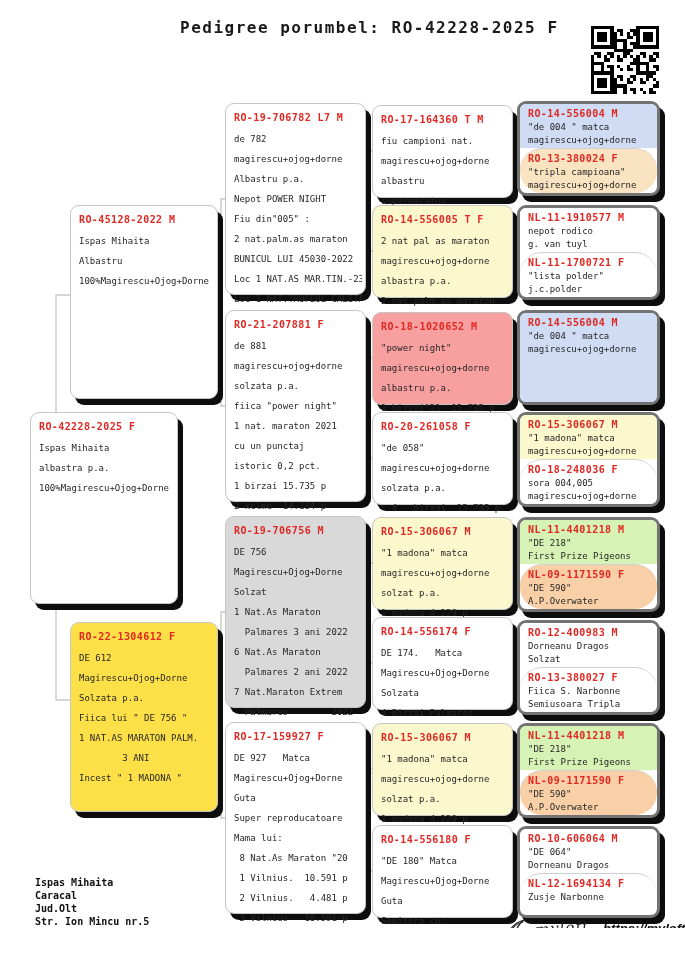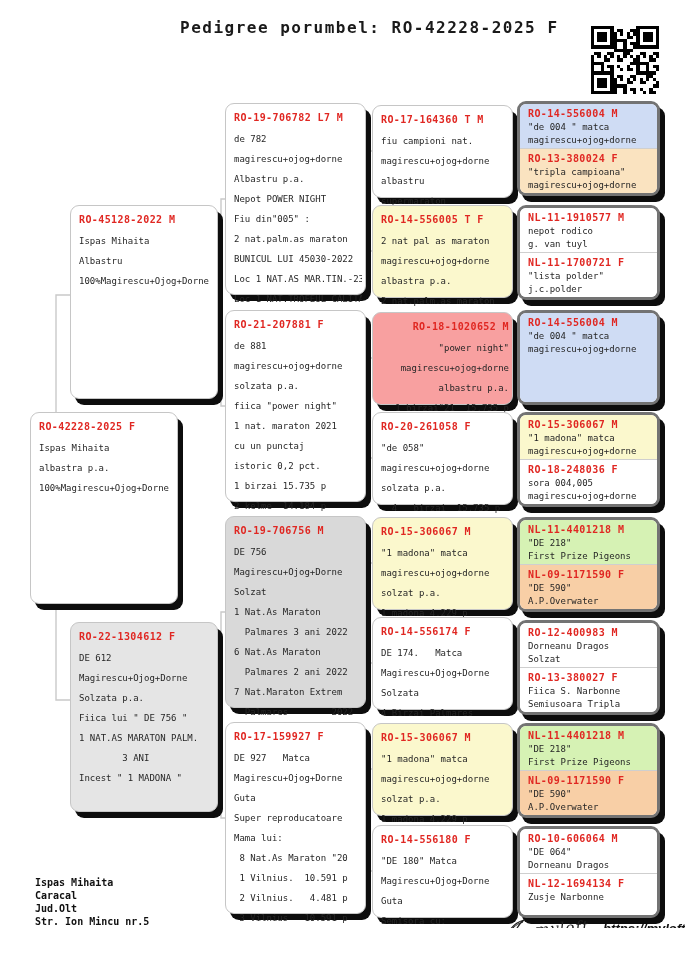--- a/index.html
+++ b/index.html
@@ -11,21 +11,21 @@
   .wires{position:absolute;left:0;top:0;width:685px;height:968px;}
   .pbox{position:absolute;background:#ffffff;border:1px solid #c6c6c6;border-radius:9px;
         box-shadow:5px 6px 0 #0d0d0d;padding:8px 3px 4px 8px;box-sizing:border-box;}
   .pid{color:#e02722;font-weight:bold;font-size:10px;letter-spacing:0.4px;
         margin-bottom:6px;white-space:pre;}
   .pbody{font-size:9px;line-height:20px;color:#262626;white-space:pre;overflow:hidden;}
   .ggroup{position:absolute;border:3px solid #737373;border-radius:9px;
         box-shadow:5px 6px 0 #0d0d0d;overflow:hidden;background:#ffffff;
         box-sizing:border-box;display:flex;flex-direction:column;}
   .ghalf{flex:1;padding:4px 3px 2px 8px;box-sizing:border-box;}
-  .ghalf + .ghalf{border-top:1px solid #cfcfcf;}
+  .ghalf + .ghalf{border-top:1px solid #cfcfcf;border-radius:22px;}
   .ghalf .pid{margin-bottom:2px;}
   .ghalf .pbody{line-height:12.6px;}
   .contact{position:absolute;left:35px;top:876px;font-size:10px;font-weight:bold;
         line-height:13px;color:#111;white-space:pre;}
   .brand{position:absolute;left:505px;top:916px;display:flex;align-items:center;gap:6px;}
   .brand-script{font-family:"DejaVu Serif",serif;font-style:italic;font-size:15px;
         color:#222;transform:rotate(-4deg);letter-spacing:1px;}
   .brand-url{font-family:"Liberation Sans",sans-serif;font-style:italic;font-weight:bold;
         font-size:13px;color:#111;margin-left:8px;}
 </style>
@@ -209,21 +209,21 @@
     <div class="pbody">Ispas Mihaita
 Albastru
 100%Magirescu+Ojog+Dorne</div>
   </div>
   <div class="pbox" style="left: 30px; top: 412px; width: 148px; height: 192px; background: rgb(255, 255, 255);">
     <div class="pid">RO-42228-2025 F</div>
     <div class="pbody">Ispas Mihaita
 albastra p.a.
 100%Magirescu+Ojog+Dorne</div>
   </div>
-  <div class="pbox" style="left: 70px; top: 622px; width: 148px; height: 190px; background: #e5e5e5;">
+  <div class="pbox" style="left: 70px; top: 622px; width: 148px; height: 190px; background: #fde047;">
     <div class="pid">RO-22-1304612 F</div>
     <div class="pbody">DE 612
 Magirescu+Ojog+Dorne
 Solzata p.a.
 Fiica lui " DE 756 "
 1 NAT.AS MARATON PALM.
         3 ANI
 Incest " 1 MADONA "</div>
   </div>
 
@@ -294,21 +294,21 @@
 fiu a 6 campioni nat</div>
   </div>
   <div class="pbox" style="left: 372px; top: 205px; width: 141px; height: 93px; background: rgb(251, 248, 205);">
     <div class="pid">RO-14-556005 T F</div>
     <div class="pbody">2 nat pal as maraton
 magirescu+ojog+dorne
 albastra p.a.
 2 nat.palm.as maraton
 11  code     3.626 p</div>
   </div>
-  <div class="pbox" style="left: 372px; top: 312px; width: 141px; height: 93px; background: rgb(248, 160, 160); text-align: right;">
+  <div class="pbox" style="left: 372px; top: 312px; width: 141px; height: 93px; background: rgb(248, 160, 160);">
     <div class="pid">RO-18-1020652 M</div>
     <div class="pbody">"power night"
 magirescu+ojog+dorne
 albastru p.a.
 1 birzai"21  15.735 p
 2 kelme"21   14.184 p</div>
   </div>
   <div class="pbox" style="left: 372px; top: 412px; width: 141px; height: 93px; background: rgb(255, 255, 255);">
     <div class="pid">RO-20-261058 F</div>
     <div class="pbody">"de 058"

